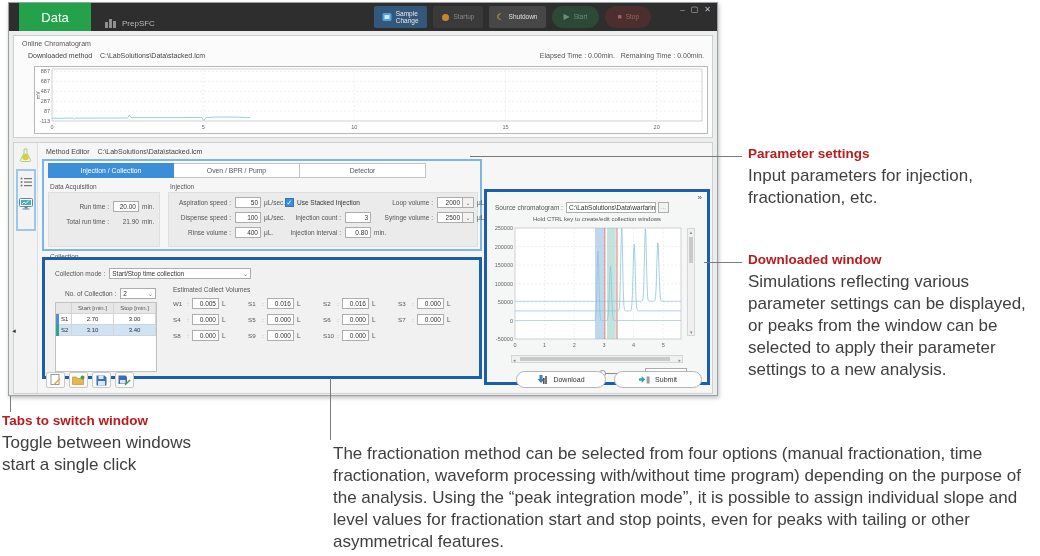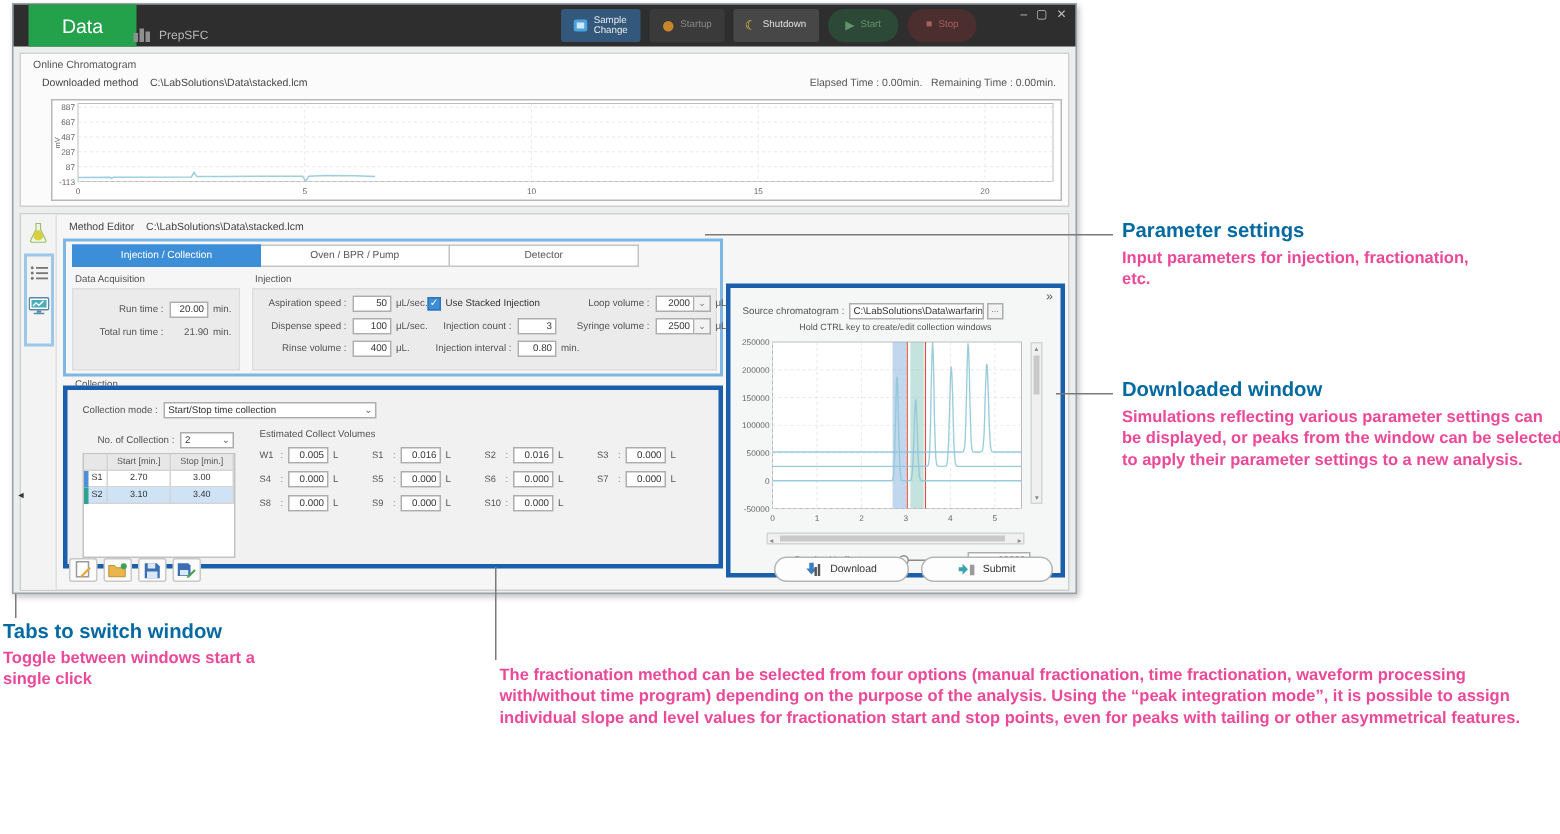--- a/index.html
+++ b/index.html
@@ -5,21 +5,21 @@
   * { box-sizing: border-box; margin: 0; padding: 0; }
   html,body { width:1040px; height:556px; background:#fff; font-family:"Liberation Sans",sans-serif; position:relative; overflow:hidden; }
   .abs { position:absolute; }
 
   
   .appwin { position:absolute; left:8px; top:2px; width:710px; height:394px; background:#eceeee; border:1px solid #9aa0a5; box-shadow:1px 2px 4px rgba(0,0,0,.25); }
 
   
   .titlebar { position:absolute; left:0; top:0; right:0; height:28px; background:#2e2e2e; }
   .ready { position:absolute; left:10px; top:0; width:72px; height:28px; background:#24a14b; color:#fff; font-size:13px; display:flex; align-items:center; justify-content:center; }
-  .appid { position:absolute; left:80px; top:0; height:40px; display:flex; align-items:center; gap:5px; color:#b9b9b9; font-size:8px; }
+  .appid { position:absolute; left:96px; top:0; height:40px; display:flex; align-items:center; gap:5px; color:#b9b9b9; font-size:8px; }
   .appbars span { display:inline-block; width:3px; background:#8f8f8f; margin-right:1px; vertical-align:bottom; }
   .tb-group { position:absolute; right:66px; top:3px; height:22px; display:flex; gap:6px; }
   .tbtn { display:flex; align-items:center; gap:4px; padding:0 8px; font-size:6.5px; line-height:1.15; border-radius:2px; color:#cfcfcf; cursor:default; }
   .tbtn.sample { background:#33587c; color:#e8e8e8; }
   .tbtn.startup { background:#3a3a3a; color:#8a8a8a; }
   .tbtn.shutdown { background:#474747; color:#e0e0e0; }
   .tbtn.start { background:#2b4936; border-radius:11px; color:#64946f; padding:0 12px; }
   .tbtn.stop { background:#4c2e2e; border-radius:11px; color:#a36060; padding:0 12px; }
   .winctl { position:absolute; right:6px; top:2px; color:#c0c0c0; font-size:8px; display:flex; gap:6px; }
 
@@ -69,22 +69,22 @@
   .vscroll { position:absolute; width:8px; background:#f0f0f0; border:1px solid #d5d5d5; font-size:5px; color:#888; text-align:center; }
   .hscroll { position:absolute; height:8px; background:#f0f0f0; border:1px solid #d5d5d5; font-size:5px; color:#888; }
   .vthumb { position:absolute; left:1px; right:1px; background:#c9c9c9; }
   .hthumb { position:absolute; top:1px; bottom:1px; background:#c9c9c9; }
 
   
   .slider-track { position:absolute; height:1px; background:#8a8a8a; }
   .slider-thumb { position:absolute; width:7px; height:7px; border-radius:50%; background:#fdfdfd; border:1px solid #8a8a8a; }
 
   
-  .ann-title { position:absolute; font-size:13.5px; font-weight:700; color:#0369a1; }
-  .ann-body { position:absolute; font-size:11px; font-weight:700; color:#ec4899; line-height:1.3; }
+  .ann-title { position:absolute; font-size:13.5px; font-weight:700; color:#b91c1c; }
+  .ann-body { position:absolute; font-size:17px; font-weight:400; color:#404040; line-height:1.3; }
   .ann-hline { position:absolute; height:1px; background:#7a7a7a; }
   .ann-vline { position:absolute; width:1px; background:#7a7a7a; }
 </style>
 </head>
 <body>
 
 <div class="appwin">
 
   <div class="titlebar">
     <div class="ready">Data</div>

